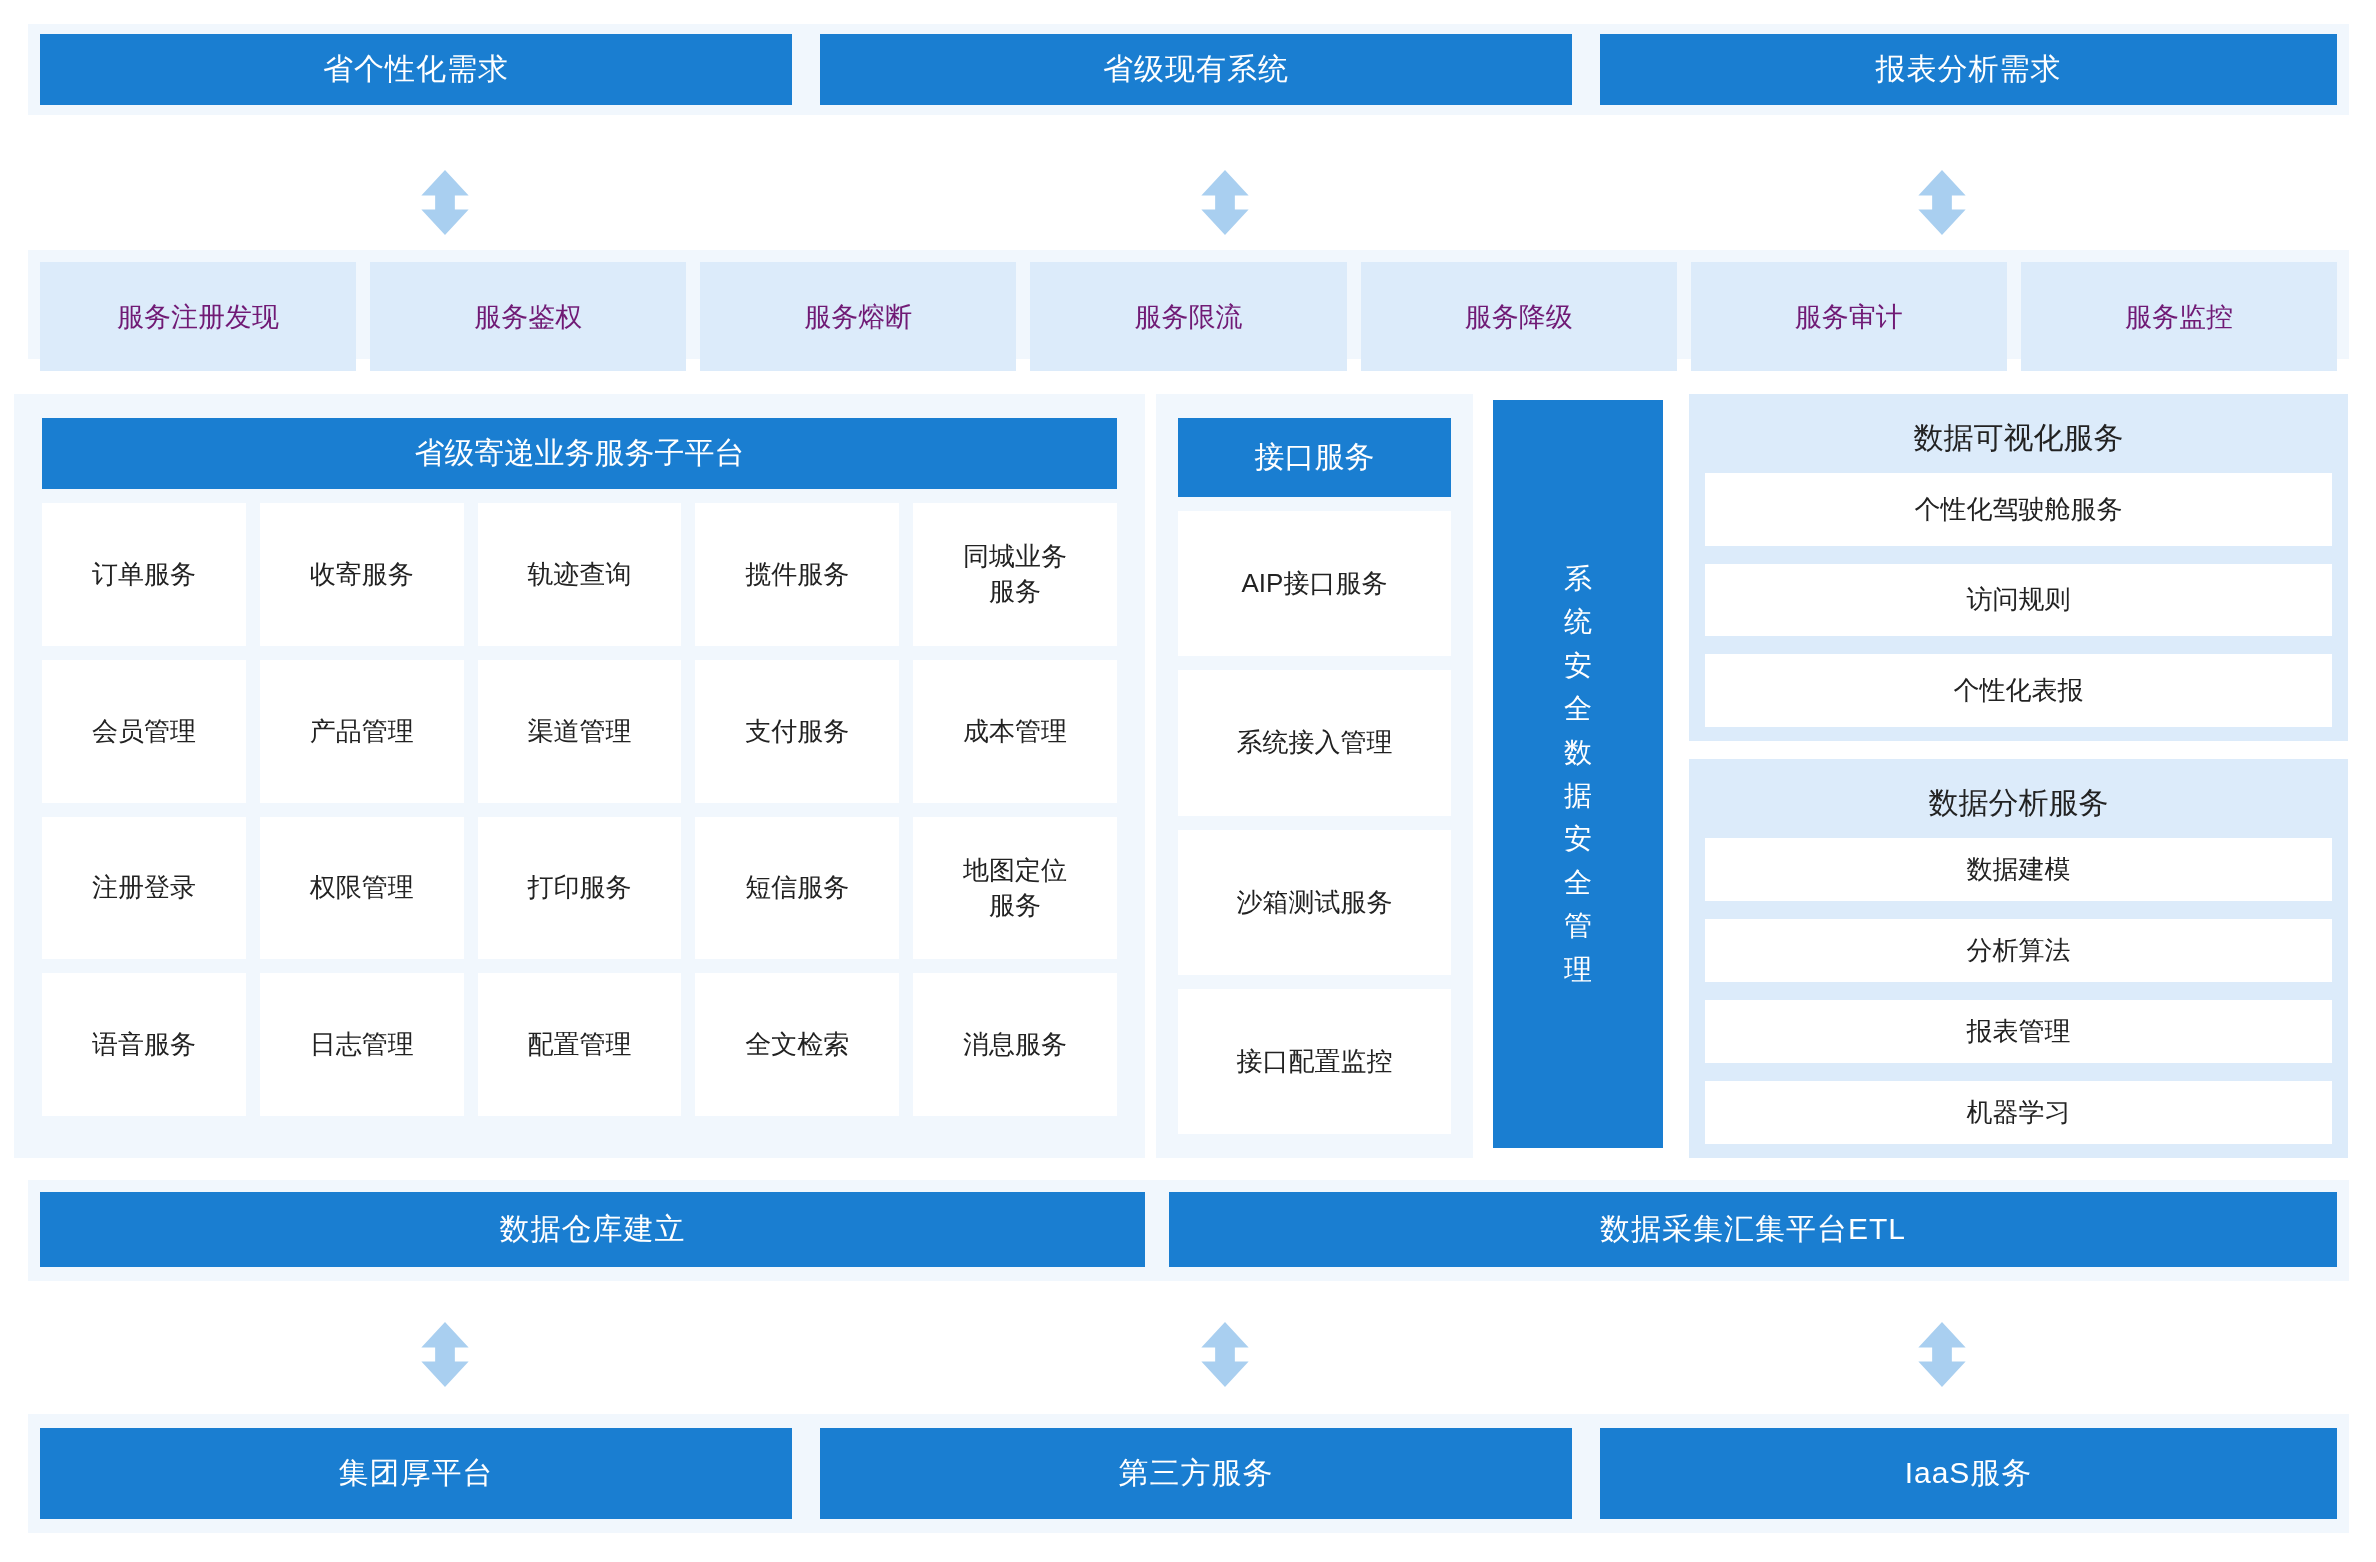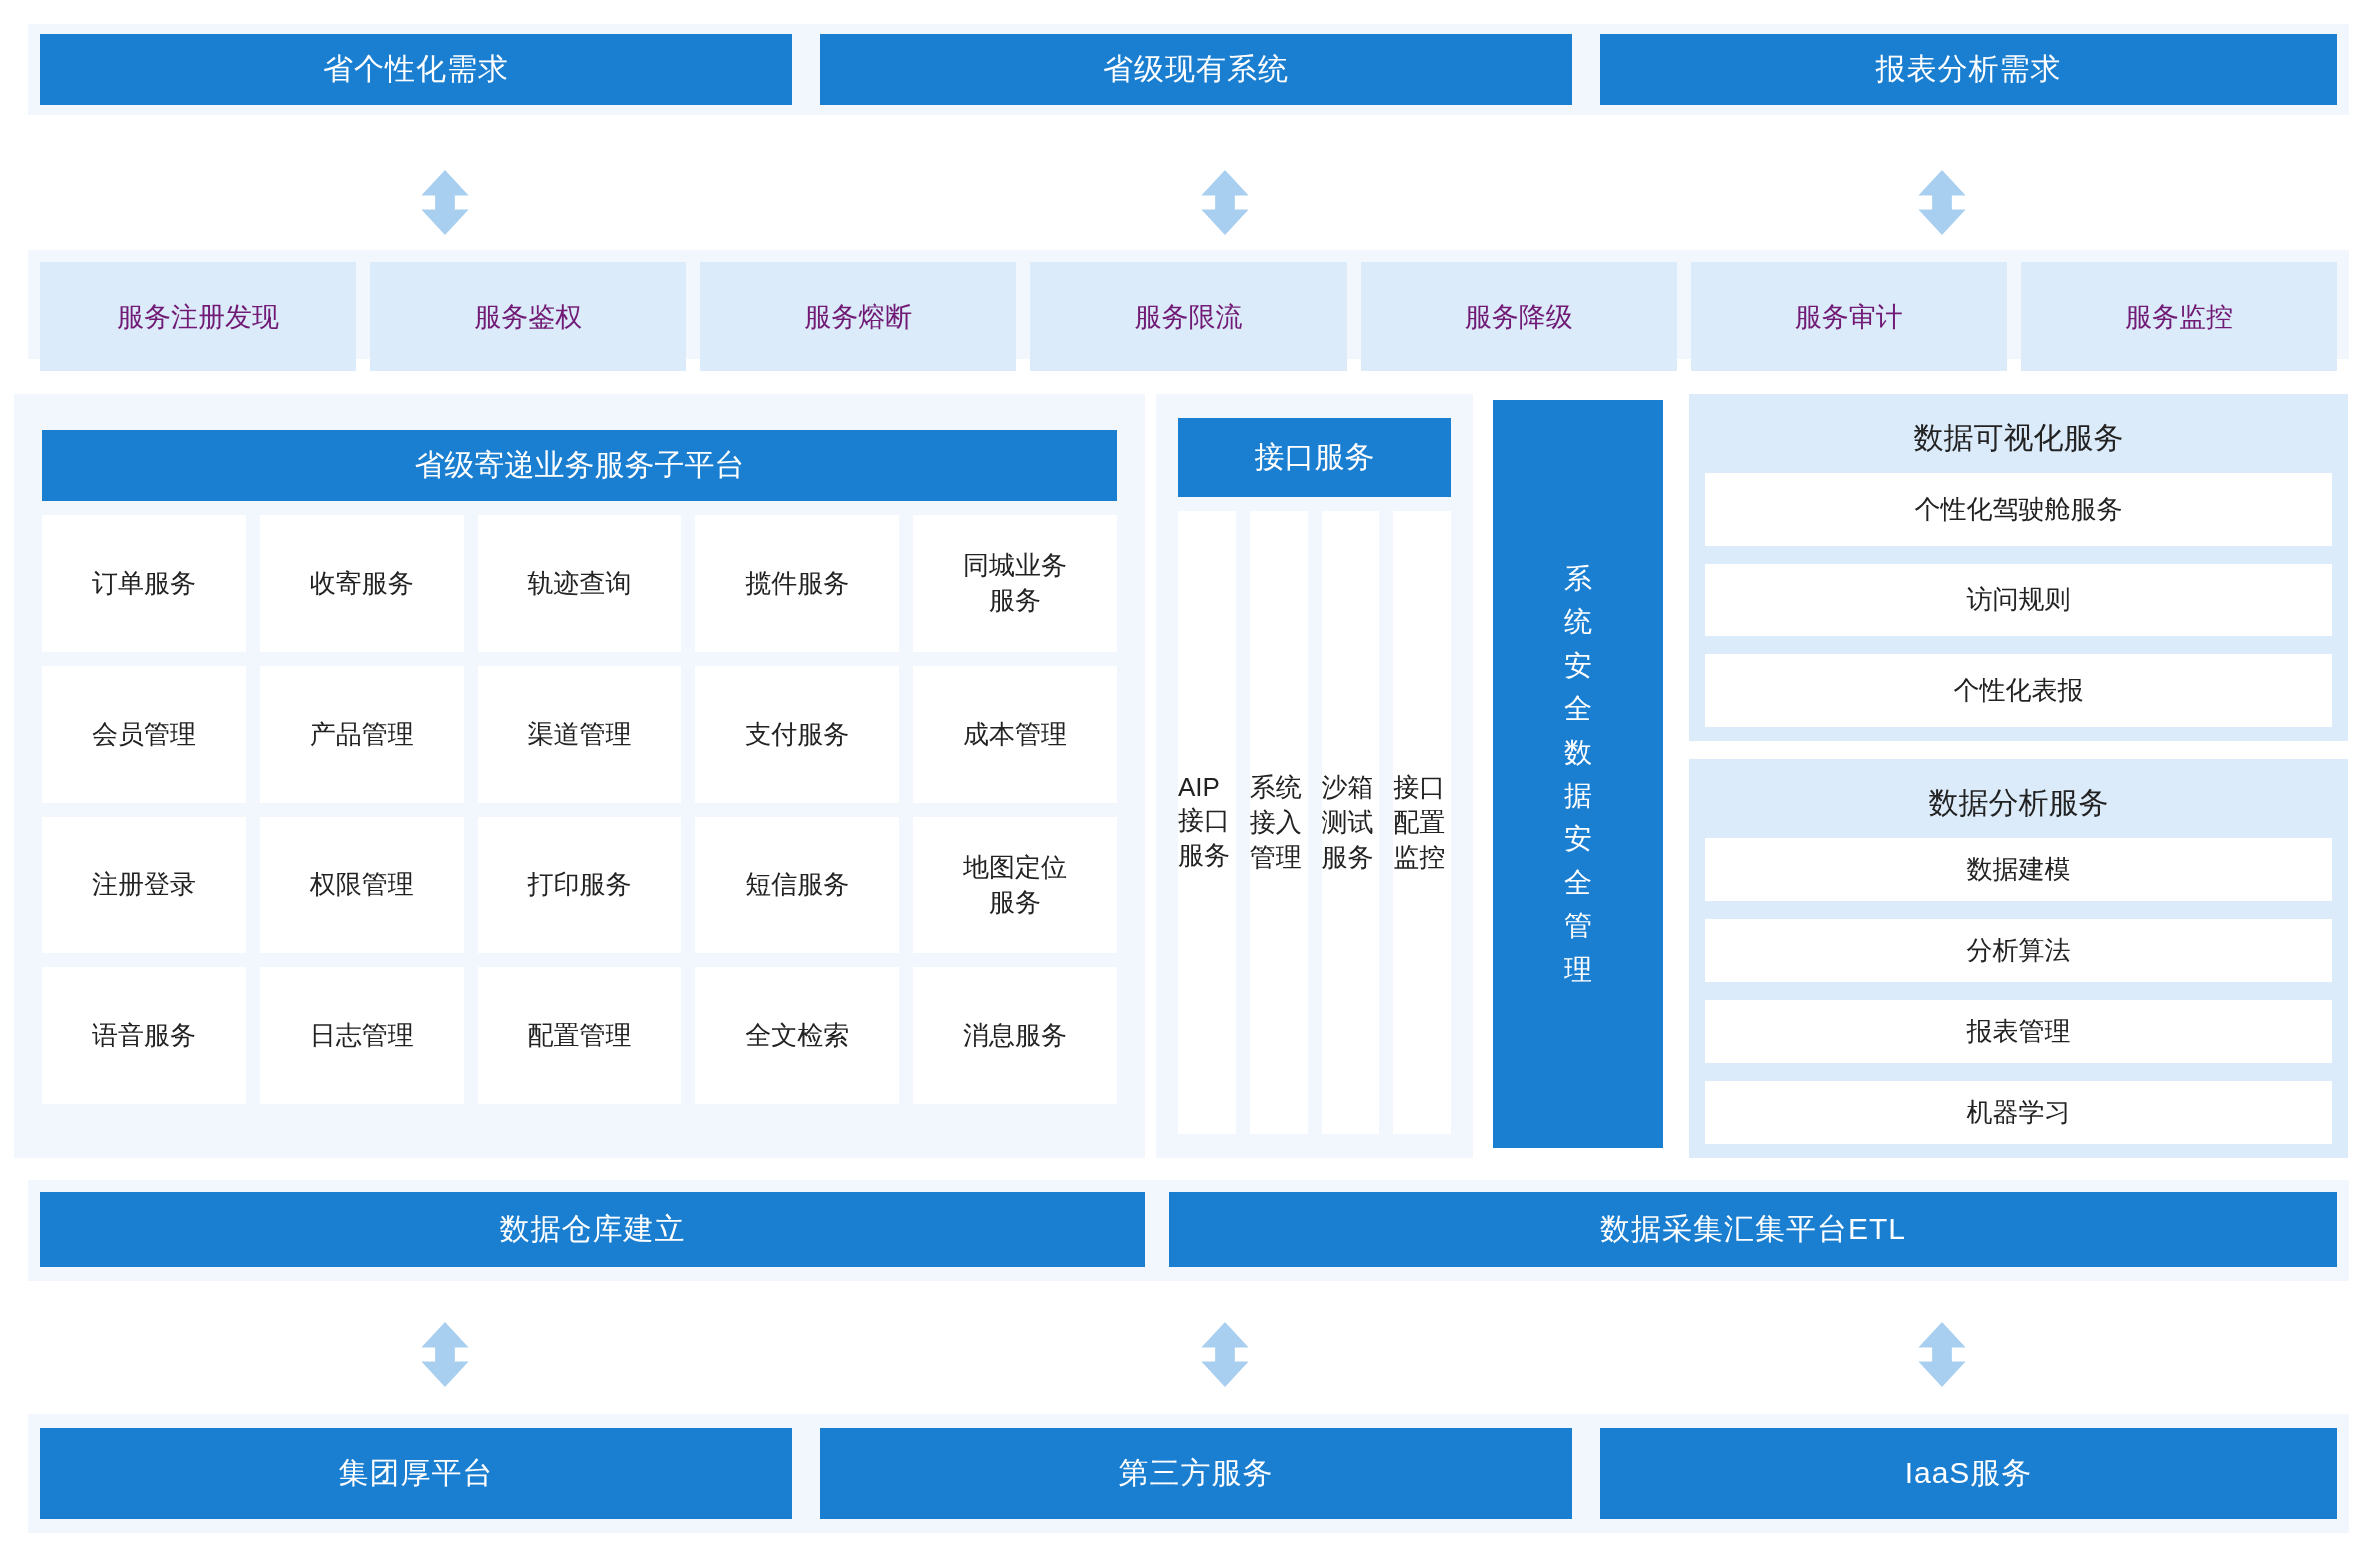--- a/index.html
+++ b/index.html
@@ -86,21 +86,21 @@
     text-align: center;
     font-size: 26px;
     color: #222222;
     line-height: 1.35;
     box-sizing: border-box;
     padding: 4px;
   }
 
   
   .iface-band { padding: 24px 22px; display: flex; flex-direction: column; }
-  .iface-list { display: flex; gap: 14px; margin-top: 14px; flex: 1 1 auto; }
+  .iface-list { display: flex; flex-direction: column; gap: 14px; margin-top: 14px; flex: 1 1 auto; }
   .iface-item {
     background: #ffffff;
     flex: 1 1 0;
     display: flex;
     align-items: center;
     justify-content: center;
     font-size: 26px;
     color: #222222;
   }
 
@@ -196,21 +196,21 @@
       </div>
       <div class="gov-chip">
         <span>服务审计</span>
       </div>
       <div class="gov-chip">
         <span>服务监控</span>
       </div>
     </div>
   </div>
 
-  <div class="band mid-left-band" style="left:14px; top:394px; width:1131px; height:764px; padding:36px 28px;">
+  <div class="band mid-left-band" style="left:14px; top:394px; width:1131px; height:764px; padding:24px 28px;">
     <div class="panel-title" style="height:71px;">
       <span>省级寄递业务服务子平台</span>
     </div>
     <div class="grid5">
       <div class="cell">
           <span>订单服务</span>
         </div>
       <div class="cell">
           <span>收寄服务</span>
         </div>

